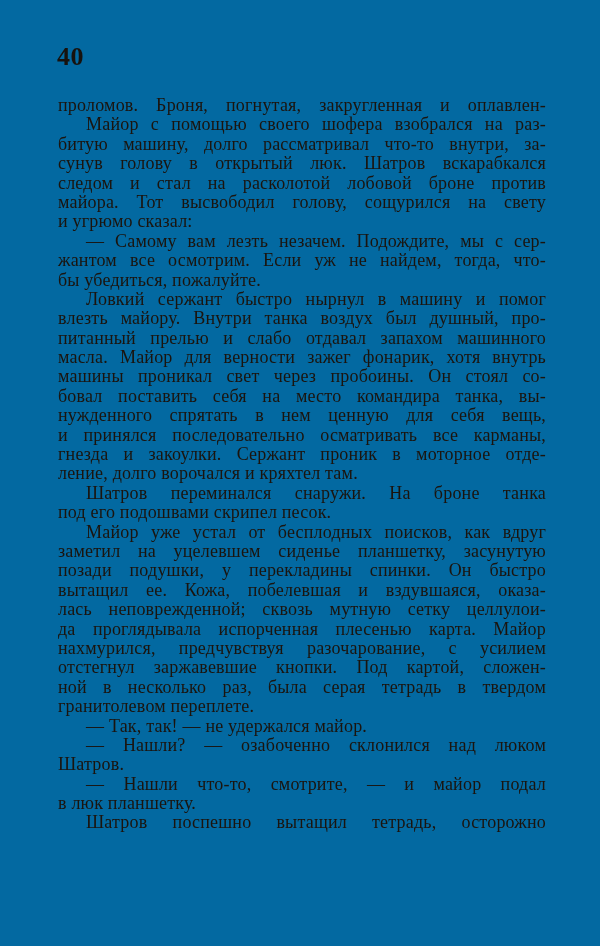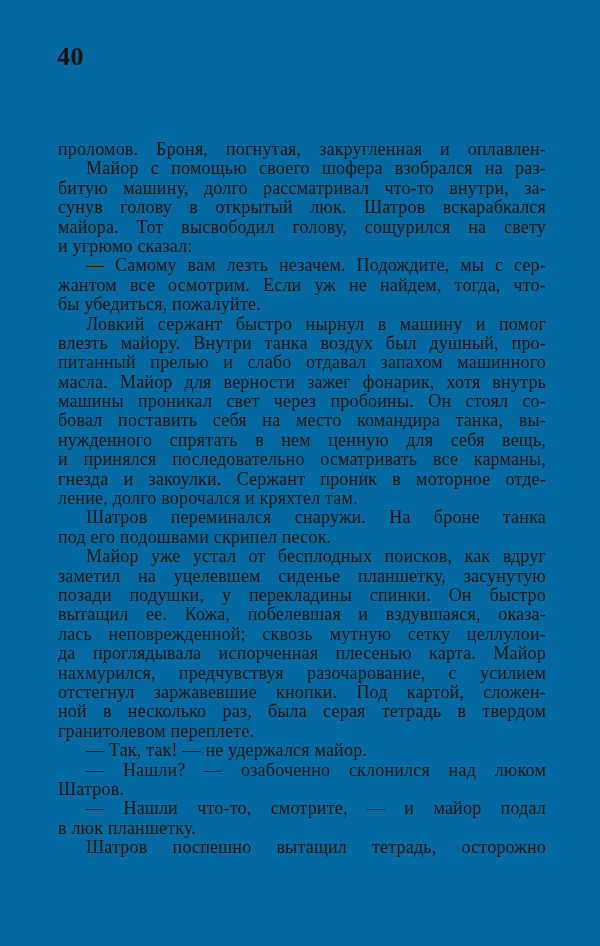--- a/index.html
+++ b/index.html
@@ -27,21 +27,20 @@
     font-weight: bold;
     color: #17120e;
     letter-spacing: 0.5px;
   }
   .page-text {
     position: absolute;
     left: 58px;
     top: 96px;
     width: 488px;
     color: #1b140e;
-    margin-top: 44px;
   }
   .text-line {
     height: 19.4px;
     line-height: 19.4px;
     font-size: 18px;
     letter-spacing: 0.2px;
     text-align: justify;
     text-align-last: left;
     white-space: normal;
   }
@@ -55,20 +54,21 @@
 </head>
 <body>
 
 <div class="book-page">
   <div class="page-number">40</div>
   <div class="page-text">
       <div class="text-line justify">проломов. Броня, погнутая, закругленная и оплавлен-</div>
       <div class="text-line indent justify">Майор с помощью своего шофера взобрался на раз-</div>
       <div class="text-line justify">битую машину, долго рассматривал что-то внутри, за-</div>
       <div class="text-line justify">сунув голову в открытый люк. Шатров вскарабкался</div>
+      <div class="text-line justify">следом и стал на расколотой лобовой броне против</div>
       <div class="text-line justify">майора. Тот высвободил голову, сощурился на свету</div>
       <div class="text-line">и угрюмо сказал:</div>
       <div class="text-line indent justify">— Самому вам лезть незачем. Подождите, мы с сер-</div>
       <div class="text-line justify">жантом все осмотрим. Если уж не найдем, тогда, что-</div>
       <div class="text-line">бы убедиться, пожалуйте.</div>
       <div class="text-line indent justify">Ловкий сержант быстро нырнул в машину и помог</div>
       <div class="text-line justify">влезть майору. Внутри танка воздух был душный, про-</div>
       <div class="text-line justify">питанный прелью и слабо отдавал запахом машинного</div>
       <div class="text-line justify">масла. Майор для верности зажег фонарик, хотя внутрь</div>
       <div class="text-line justify">машины проникал свет через пробоины. Он стоял со-</div>

